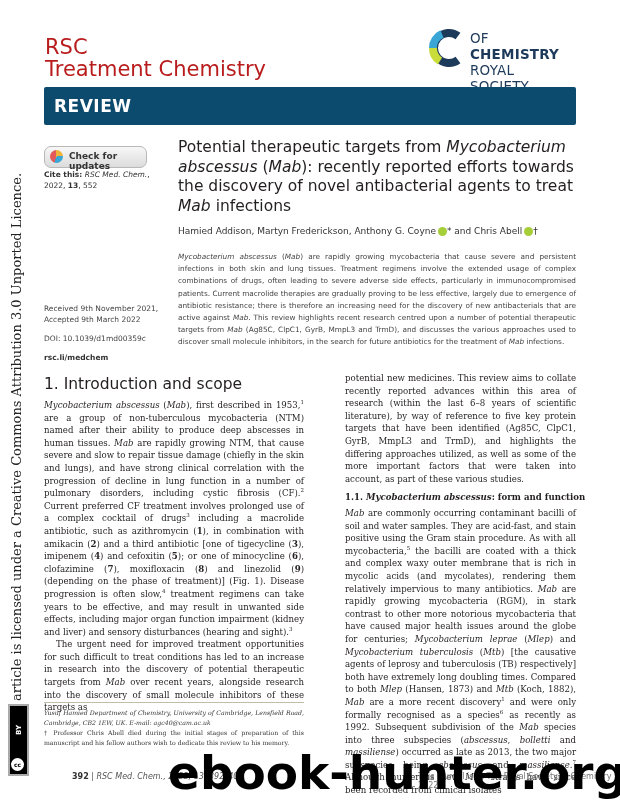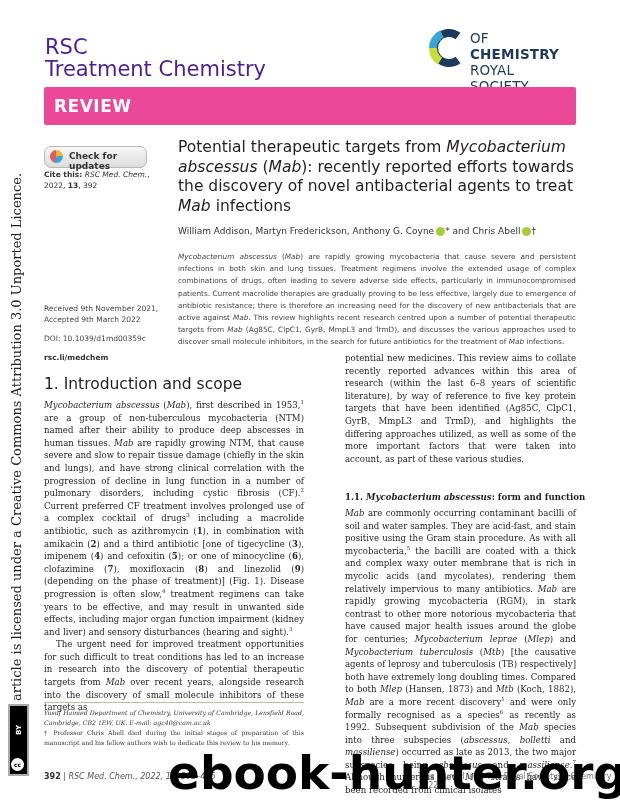--- a/index.html
+++ b/index.html
@@ -1,44 +1,44 @@
 <!DOCTYPE html>
 <html><head>
 <meta charset="utf-8">
 <style>
   html, body { margin:0; padding:0; }
   body { width:620px; height:812px; background:#ffffff; position:relative; overflow:hidden; color:#231f20; font-family:"DejaVu Sans", sans-serif; }
   .abs { position:absolute; }
-  .journal { left:45px; top:36px; font-size:21px; line-height:22px; color:#4c1d95; font-family:"DejaVu Sans", sans-serif; }
+  .journal { left:45px; top:36px; font-size:21px; line-height:22px; color:#b91c1c; font-family:"DejaVu Sans", sans-serif; }
   .rsc-logo { left:428px; top:26px; width:148px; height:44px; }
   .rsc-logo .txt { position:absolute; left:42px; top:4px; font-size:13.5px; line-height:16px; color:#1d3a5a; letter-spacing:0.2px; }
   .rsc-logo .txt b { font-weight:bold; }
-  .banner { left:44px; top:87px; width:532px; height:38px; background:#ec4899; border-radius:2px;text-decoration:underline; }
+  .banner { left:44px; top:87px; width:532px; height:38px; background:#0c4a6e; border-radius:2px;text-decoration:underline; }
   .banner span { position:absolute; left:10px; top:9px; color:#ffffff; font-size:17px; font-weight:bold; letter-spacing:0.5px; }
   .cfu { left:44px; top:146px; width:101px; height:20px; border:1px solid #b8b8b8; border-radius:7px; background:linear-gradient(#f7f7f7,#dcdcdc); font-size:9px; color:#333; }
   .cfu .ic { position:absolute; left:5px; top:3px; width:13px; height:13px; border-radius:50%; background:conic-gradient(#f0b43a 0 90deg,#3aa6d6 90deg 200deg,#e25a5a 200deg 360deg); }
   .cfu .lbl { position:absolute; left:24px; top:4px; font-weight:bold; }
   .cite { left:44px; top:169px; width:110px; font-size:7.5px; line-height:11px; color:#333; }
   .meta { left:44px; width:120px; font-size:7.5px; line-height:11px; color:#444; }
   .title { left:178px; top:138px; width:406px; font-size:15.5px; line-height:19.5px; font-weight:normal; color:#231f20; }
   .authors { left:178px; top:226px; width:410px; font-size:9px; color:#333; }
   .orcid { display:inline-block; width:9px; height:9px; border-radius:50%; background:#a6ce39; vertical-align:middle; margin-left:2px; }
   .abstract { left:178px; top:251px; width:398px; font-size:7.3px; line-height:12.2px; color:#444; text-align:justify; }
   .h1 { left:44px; top:375px; font-size:15.5px; color:#231f20; }
   .col { font-family:"DejaVu Serif", serif; font-size:8.6px; line-height:12.6px; color:#231f20; text-align:justify; }
   .col p { margin:0; }
   .col .ind { text-indent:12px; }
   .col1 { left:44px; top:399px; width:260px; }
-  .col2 { left:345px; top:352px; width:231px; }
+  .col2 { left:345px; top:372px; width:231px; }
   .h2 { left:345px; top:492px; font-family:"DejaVu Serif", serif; font-size:8.6px; font-weight:bold; color:#231f20; }
   .col2b { left:345px; top:507px; width:231px; }
   .rule { left:44px; top:702px; width:260px; height:1px; background:#bfbfa8; }
   .fn { left:44px; top:708px; width:260px; font-family:"DejaVu Serif", serif; font-size:6.2px; line-height:10px; color:#333; text-align:justify; }
   .footer-l { left:44px; top:772px; font-size:8px; color:#555; }
-  .footer-l b { color:#333; }
+  .footer-l b { color:#333;margin-left:28px; }
   .footer-r { left:418px; top:772px; font-size:8px; color:#777; }
   .side { left:8px; top:208px; width:16px; height:490px; }
   .side span { position:absolute; left:50%; top:50%; transform:translate(-50%,-50%) rotate(-90deg); white-space:nowrap; font-family:"DejaVu Serif", serif; font-size:13px; color:#222; }
   .cc { left:8px; top:704px; width:17px; height:68px; background:#000; border:2px solid #aaa; }
   .cc .cci { position:absolute; left:1px; bottom:3px; width:13px; height:13px; border-radius:50%; background:#fff; color:#000; font-size:6px; font-weight:bold; text-align:center; line-height:13px; }
   .cc .by { position:absolute; left:0; top:20px; width:17px; color:#fff; font-size:7px; font-weight:bold; transform:rotate(-90deg); text-align:center; }
   .watermark2 { left:168px; top:745px; font-size:47px; font-weight:bold; color:#000; font-family:"DejaVu Sans", sans-serif; white-space:nowrap; }
   i { font-style:italic; }
   sup { font-size:5.5px; line-height:0; }
 </style>
@@ -66,34 +66,34 @@
   <span>REVIEW</span>
 </div>
 
 <div class="abs cfu">
   <span class="ic"></span>
   <span class="lbl">Check for updates</span>
 </div>
 
 <div class="abs cite">
   <b>Cite this:</b>
-  <i>RSC Med. Chem.</i><span>, 2022, </span><b>13</b><span>, 392</span>
+  <i>RSC Med. Chem.</i><span>, 2022, </span><b>13</b><span>, 552</span>
 </div>
 
 <div class="abs meta" style="top:303px;">Received 9th November 2021,</div>
 <div class="abs meta" style="top:314px;">Accepted 9th March 2022</div>
 <div class="abs meta" style="top:333px;">DOI: 10.1039/d1md00359c</div>
 <div class="abs meta" style="top:352px;font-weight:bold;color:#333;">rsc.li/medchem</div>
 
 <div class="abs title">
   <span>Potential therapeutic targets from </span><i>Mycobacterium abscessus</i><span> (</span><i>Mab</i><span>): recently reported efforts towards the discovery of novel antibacterial agents to treat </span><i>Mab</i><span> infections</span>
 </div>
 
 <div class="abs authors">
-  <span>William Addison, Martyn Frederickson, Anthony G. Coyne</span><span class="orcid"></span><span>*</span><span> and Chris Abell</span><span class="orcid"></span><span>†</span>
+  <span>Hamied Addison, Martyn Frederickson, Anthony G. Coyne</span><span class="orcid"></span><span>*</span><span> and Chris Abell</span><span class="orcid"></span><span>†</span>
 </div>
 
 <div class="abs abstract">
   <i>Mycobacterium abscessus</i> (<i>Mab</i>)<span> are rapidly growing mycobacteria that cause severe and persistent infections in both skin and lung tissues. Treatment regimens involve the extended usage of complex combinations of drugs, often leading to severe adverse side effects, particularly in immunocompromised patients. Current macrolide therapies are gradually proving to be less effective, largely due to emergence of antibiotic resistance; there is therefore an increasing need for the discovery of new antibacterials that are active against </span><i>Mab</i><span>. This review highlights recent research centred upon a number of potential therapeutic targets from </span><i>Mab</i><span> (Ag85C, ClpC1, GyrB, MmpL3 and TrmD), and discusses the various approaches used to discover small molecule inhibitors, in the search for future antibiotics for the treatment of </span><i>Mab</i><span> infections.</span>
 </div>
 
 <div class="abs h1">1. Introduction and scope</div>
 
 <div class="abs col col1">
   <p><i>Mycobacterium abscessus</i><span> (</span><i>Mab</i><span>), first described in 1953,</span><sup>1</sup><span> are a group of non-tuberculous mycobacteria (NTM) named after their ability to produce deep abscesses in human tissues. </span><i>Mab</i><span> are rapidly growing NTM, that cause severe and slow to repair tissue damage (chiefly in the skin and lungs), and have strong clinical correlation with the progression of decline in lung function in a number of pulmonary disorders, including cystic fibrosis (CF).</span><sup>2</sup><span> Current preferred CF treatment involves prolonged use of a complex cocktail of drugs</span><sup>3</sup><span> including a macrolide antibiotic, such as azithromycin (</span><b>1</b><span>), in combination with amikacin (</span><b>2</b><span>) and a third antibiotic [one of tigecycline (</span><b>3</b><span>), imipenem (</span><b>4</b><span>) and cefoxitin (</span><b>5</b><span>); or one of minocycline (</span><b>6</b><span>), clofazimine (</span><b>7</b><span>), moxifloxacin (</span><b>8</b><span>) and linezolid (</span><b>9</b><span>) (depending on the phase of treatment)] (Fig. 1). Disease progression is often slow,</span><sup>4</sup><span> treatment regimens can take years to be effective, and may result in unwanted side effects, including major organ function impairment (kidney and liver) and sensory disturbances (hearing and sight).</span><sup>3</sup></p>

